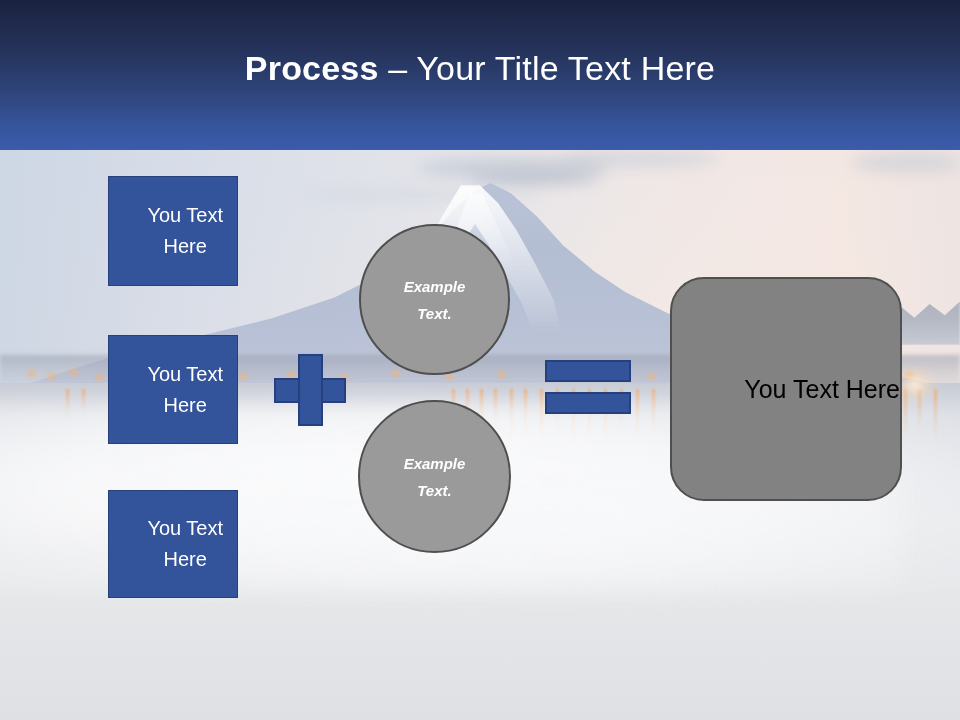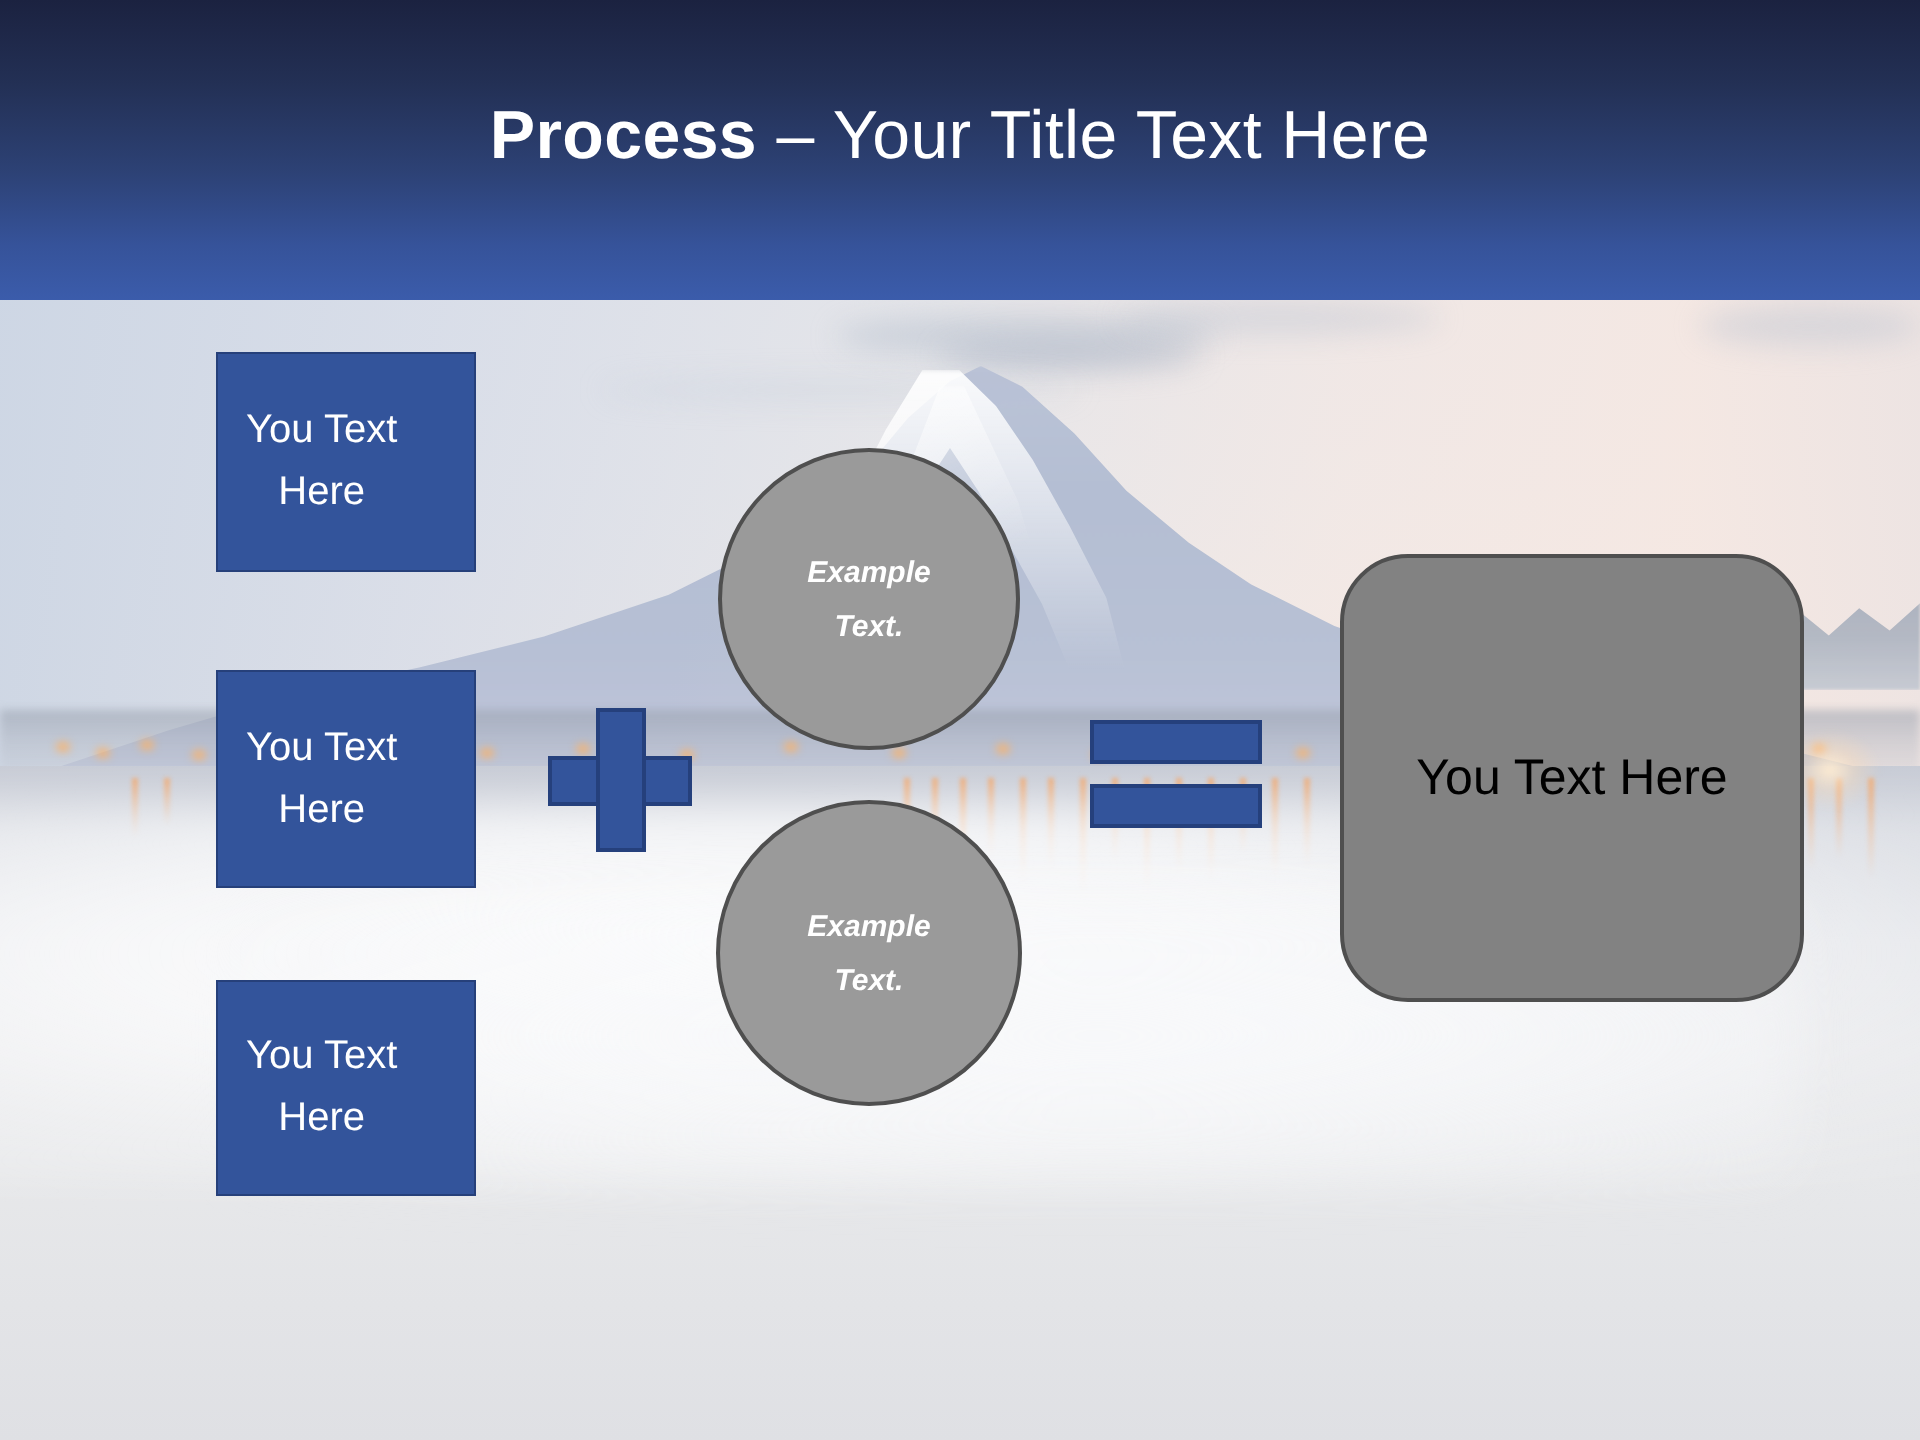--- a/index.html
+++ b/index.html
@@ -241,21 +241,21 @@
     position: absolute;
     background: #33549b;
     border: 1px solid #26407a;
     box-sizing: border-box;
     color: #ffffff;
     font-size: 20px;
     line-height: 31px;
     text-align: center;
     display: flex;
     align-items: center;
-    justify-content: flex-start;
+    justify-content: flex-end;
     padding: 0 14px;
   }
   .box span { display: block; }
 
   .box-1 { left: 108px; top: 176px; width: 130px; height: 110px; }
   .box-2 { left: 108px; top: 335px; width: 130px; height: 109px; }
   .box-3 { left: 108px; top: 490px; width: 130px; height: 108px; }
 
   
   .plus {
@@ -316,21 +316,21 @@
     left: 670px;
     top: 277px;
     width: 232px;
     height: 224px;
     background: #828282;
     border: 2px solid #4f4f4f;
     border-radius: 34px;
     box-sizing: border-box;
     display: flex;
     align-items: center;
-    justify-content: center;
+    justify-content: flex-end;
     color: #000000;
     font-size: 25px;
     line-height: 32px;
     text-align: center;
   }
 </style>
 </head>
 <body>
 
 <div id="slide">

